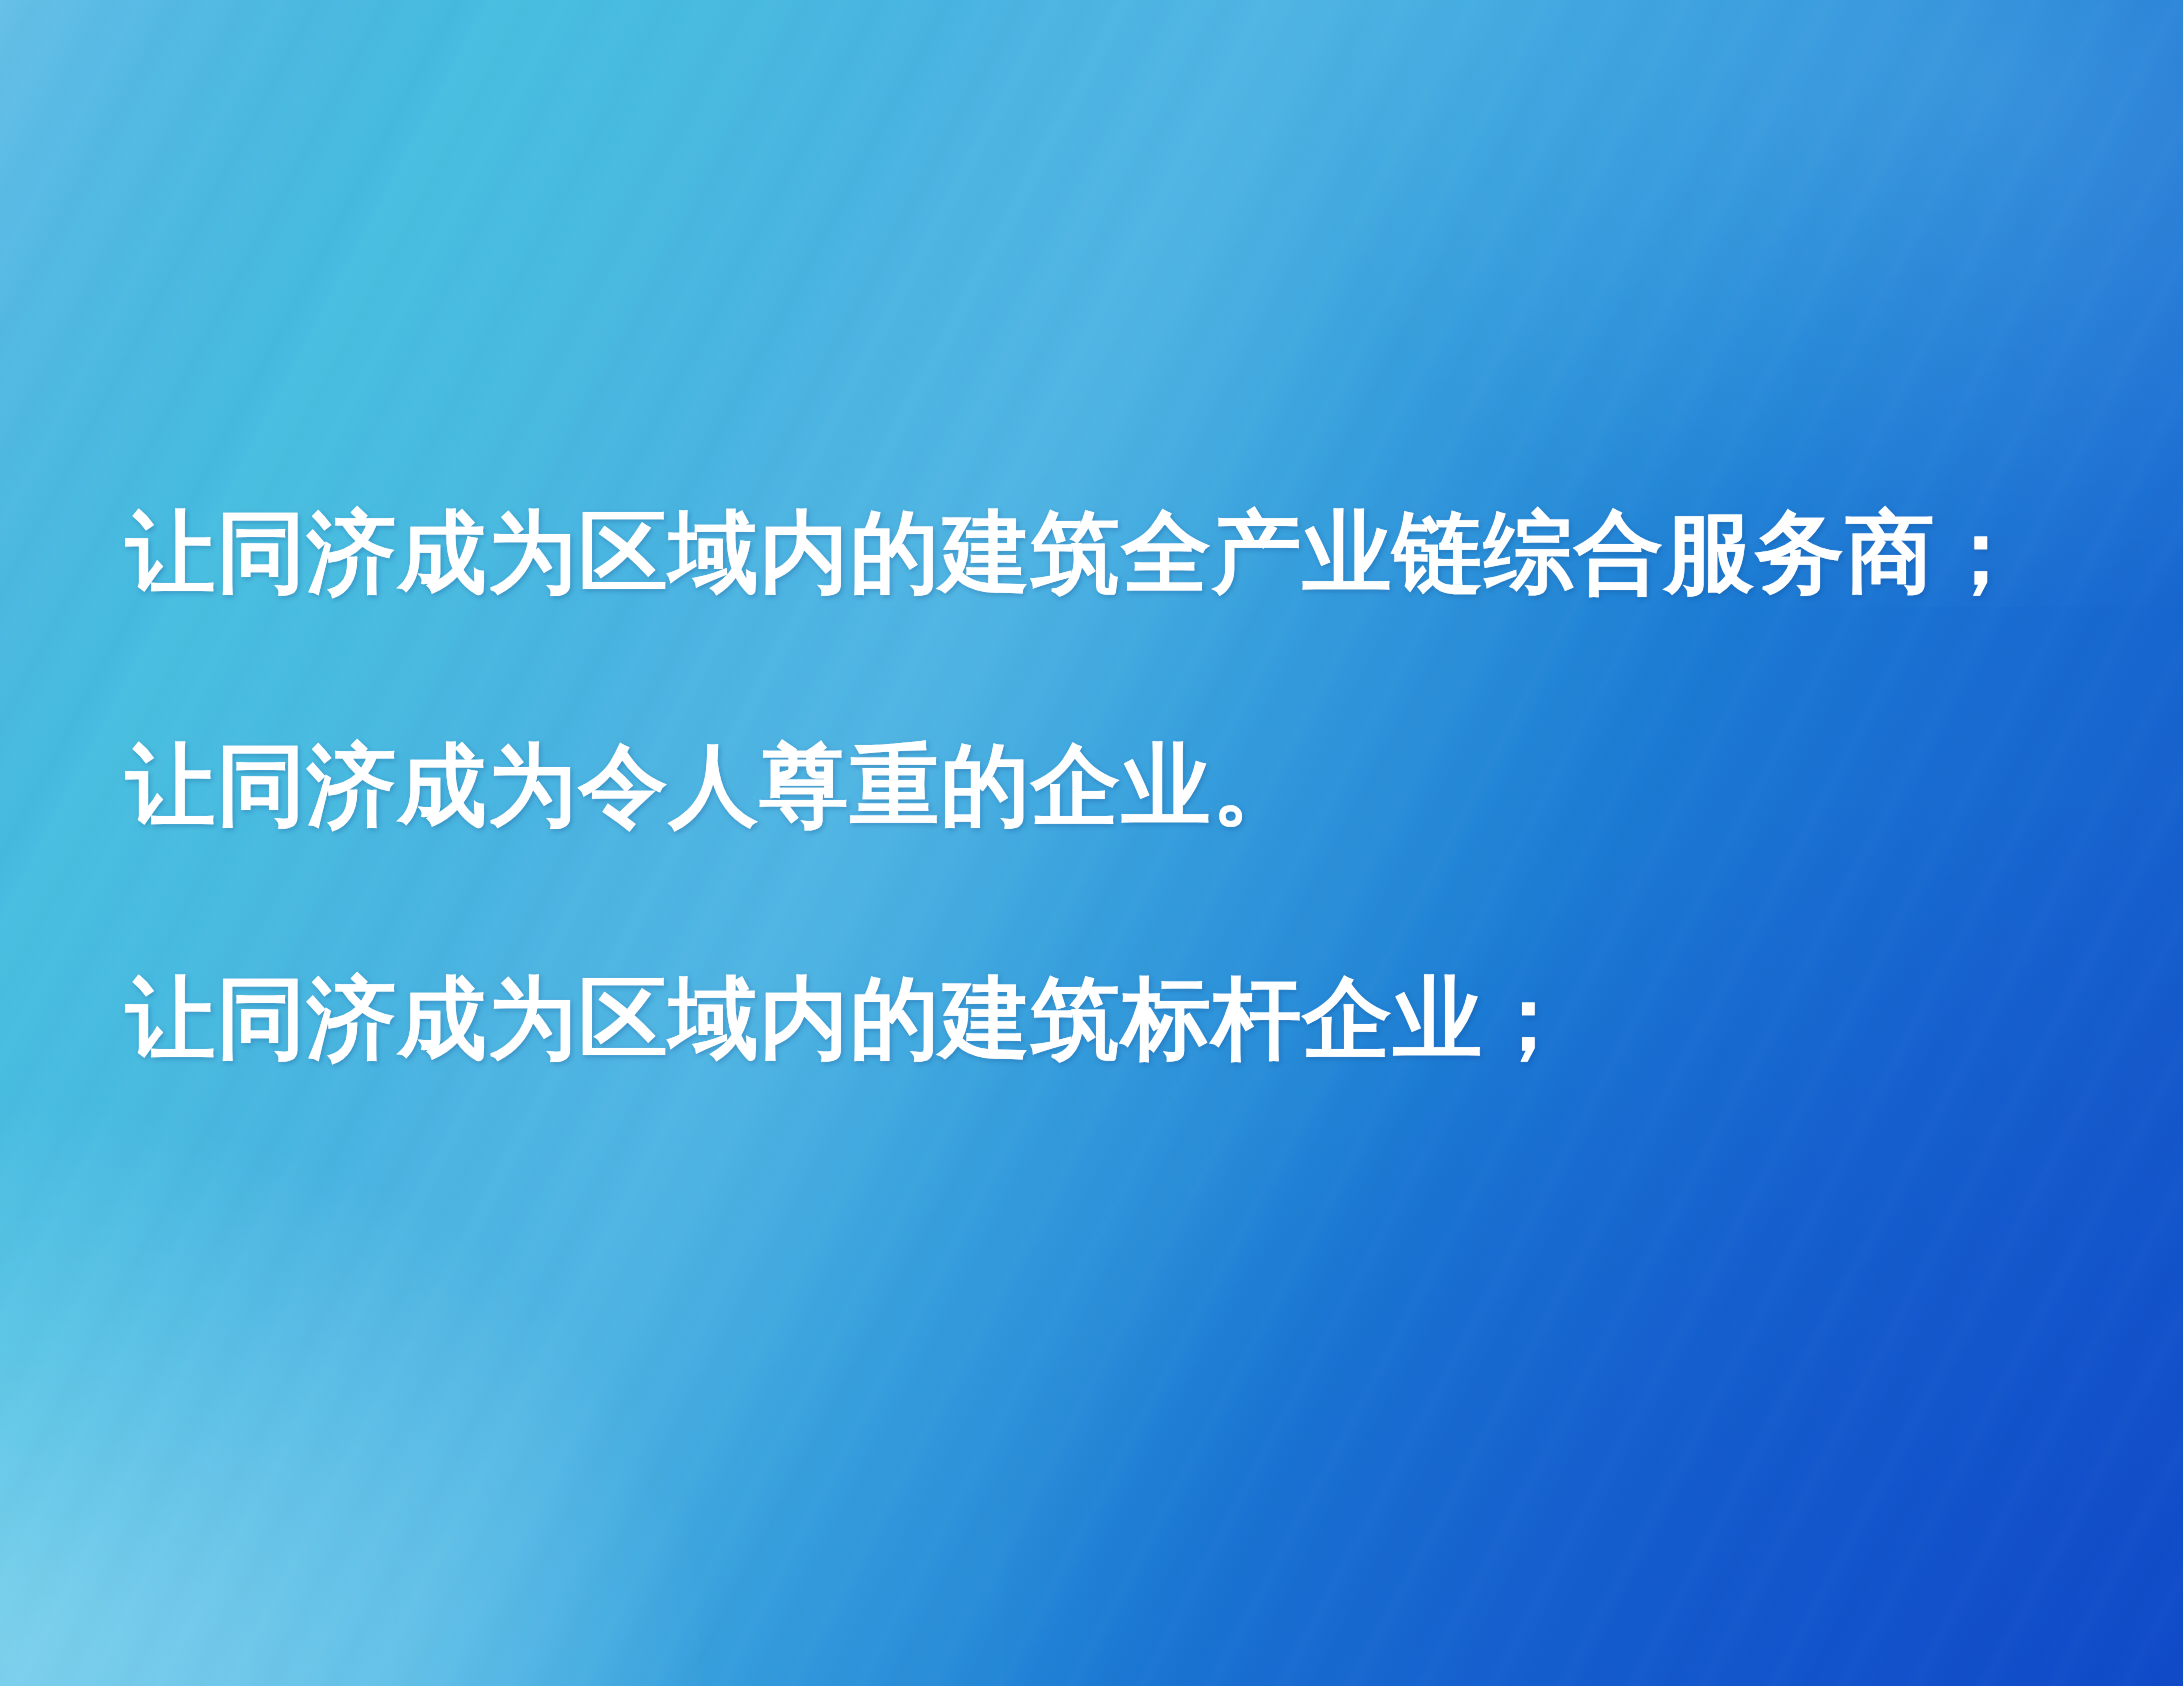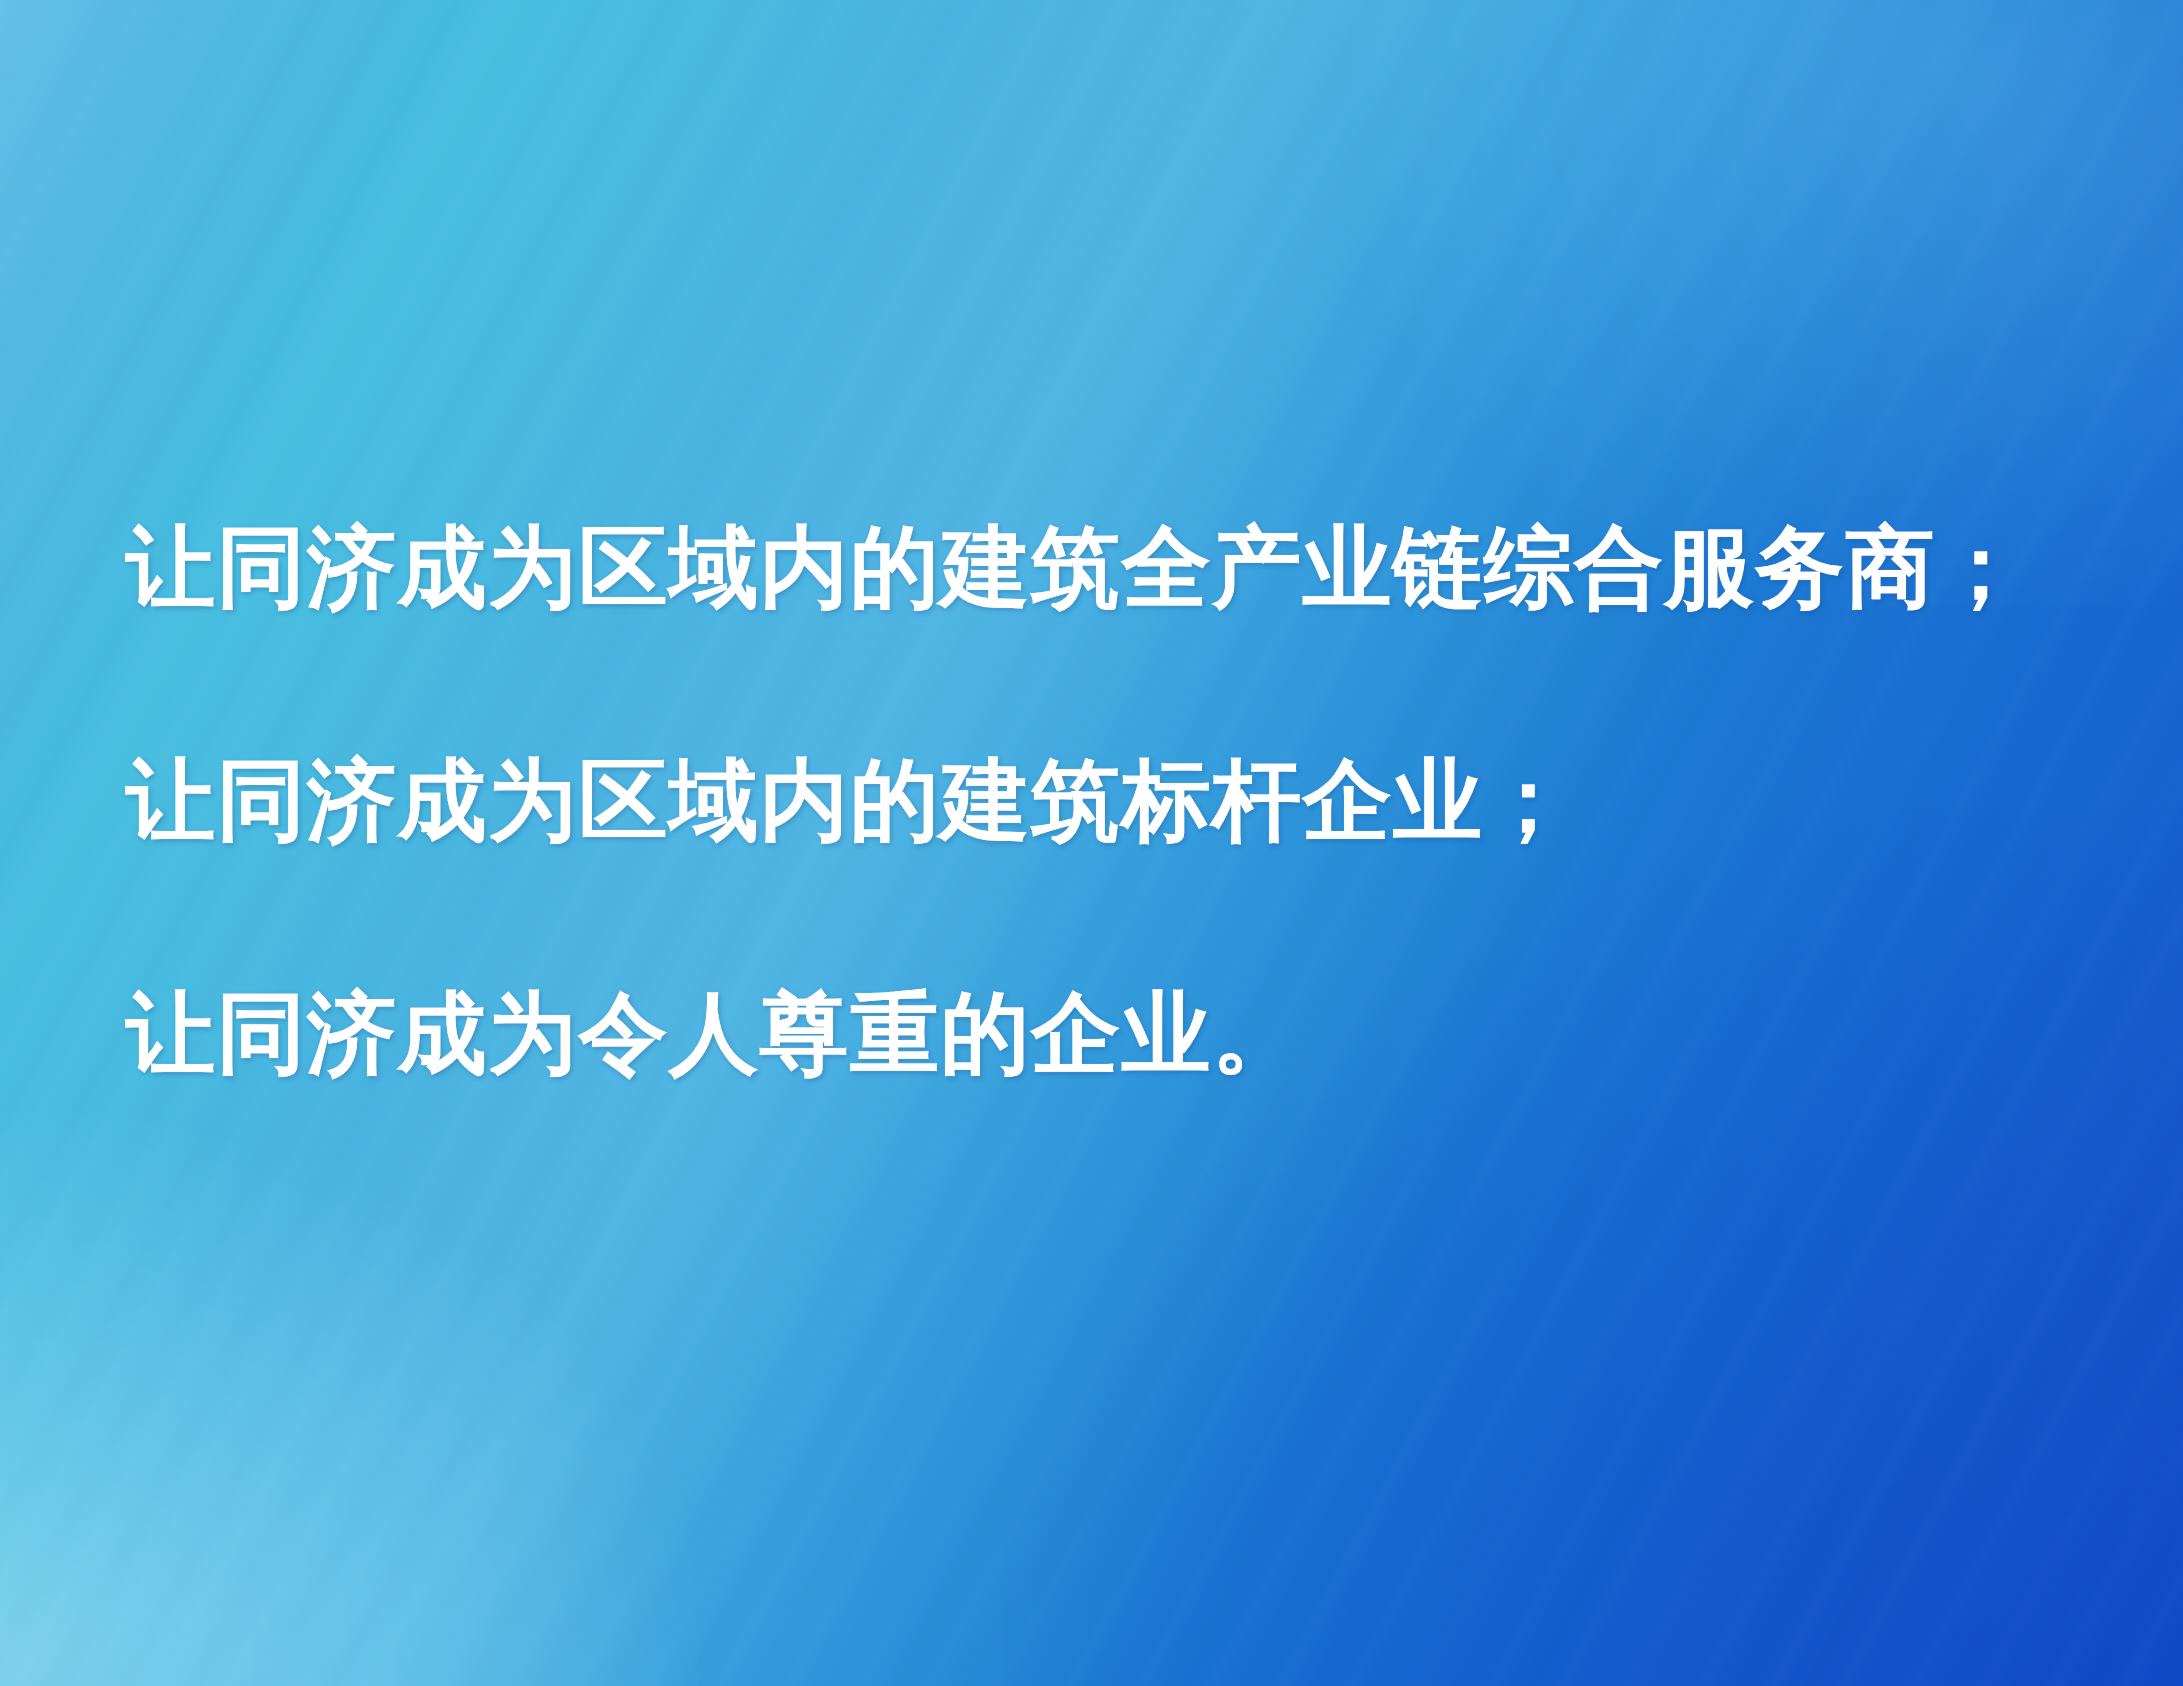--- a/index.html
+++ b/index.html
@@ -132,21 +132,21 @@
       rgba(255,255,255,0.000) 25.6px,
       rgba(0,0,0,0.012) 42px,
       rgba(255,255,255,0.000) 62px);
     pointer-events: none;
   }
 
   
   .text-block {
     position: absolute;
     left: 126px;
-    top: 450px;
+    top: 435px;
     width: 1957px;
   }
 
   .vision-line {
     color: #ffffff;
     font-family: "DejaVu Serif", "Liberation Serif", serif;
     font-weight: bold;
     font-size: 89px;
     line-height: 233px;
     letter-spacing: 1.5px;
@@ -165,18 +165,18 @@
   <div class="bg-base"></div>
   <div class="bg-band-a"></div>
   <div class="bg-band-b"></div>
   <div class="bg-glow-bl"></div>
   <div class="bg-glow-tr"></div>
   <div class="bg-deep-br"></div>
   <div class="bg-streaks"></div>
 
   <div class="text-block">
     <div class="vision-line">让同济成为区域内的建筑全产业链综合服务商；</div>
+    <div class="vision-line">让同济成为令人尊重的企业。</div>
     <div class="vision-line">让同济成为区域内的建筑标杆企业；</div>
-    <div class="vision-line">让同济成为令人尊重的企业。</div>
   </div>
 
 </div>
 
 
 </body></html>

